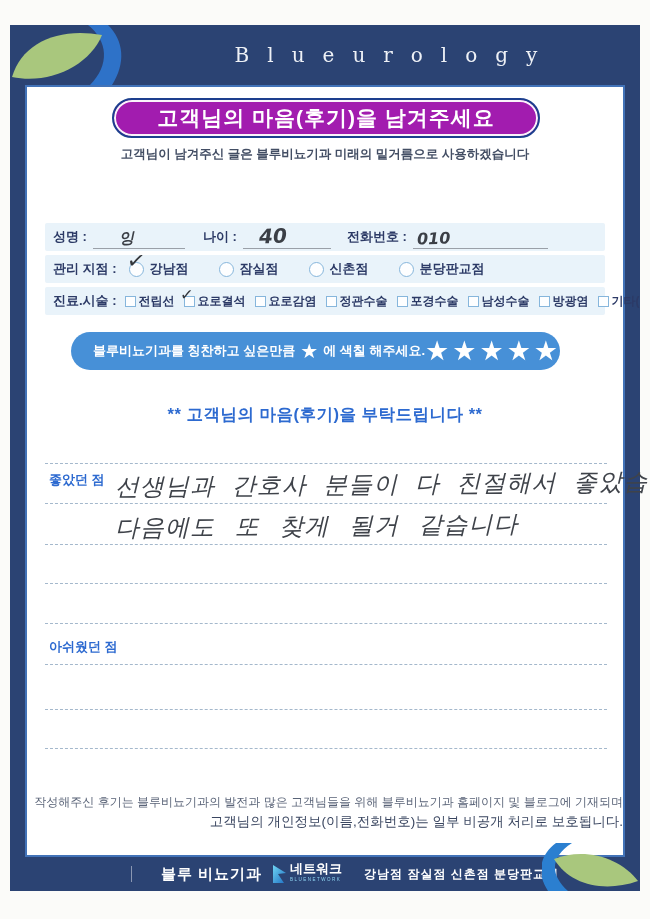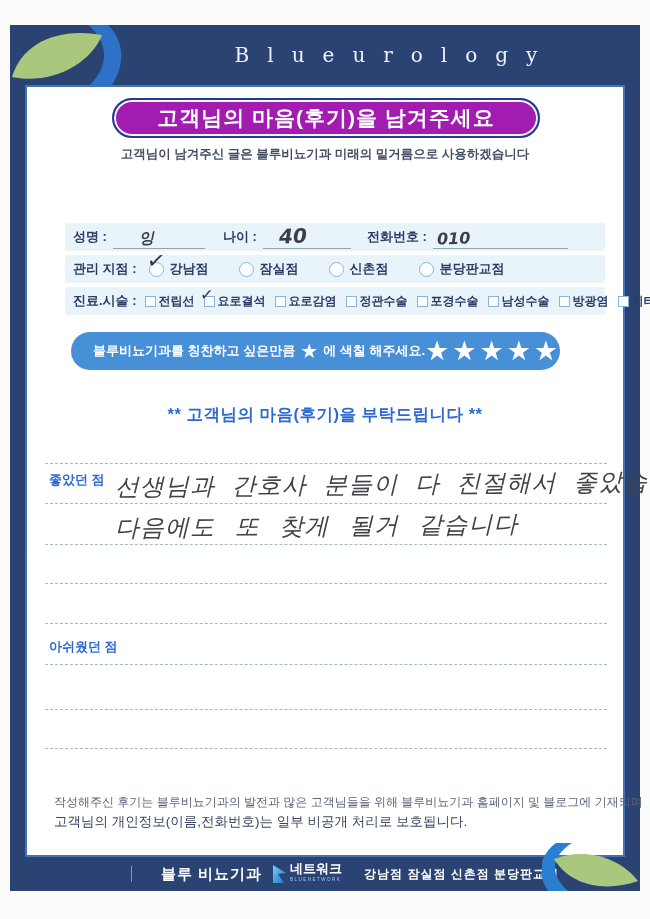--- a/index.html
+++ b/index.html
@@ -39,21 +39,21 @@
   .title-pill span{color:#fff;font-size:21px;font-weight:bold;letter-spacing:1px;}
   .intro{
     position:absolute;left:0;top:58px;width:100%;text-align:center;
     color:#434e64;font-size:12.5px;font-weight:bold;line-height:18px;
   }
   
   .form-section{position:absolute;left:18px;top:136px;width:560px;}
   .form-row{
     background:#e9f3fa;border-radius:2px;height:28px;margin-bottom:4px;
     display:flex;align-items:center;padding:0 8px;box-sizing:border-box;
-    color:#2c3a66;font-size:13px;font-weight:bold;white-space:nowrap;margin-left:20px;
+    color:#2c3a66;font-size:13px;font-weight:bold;white-space:nowrap;
   }
   .fl{color:#2c3a66;font-weight:bold;}
   .uline{
     border-bottom:1px solid #9aa0a8;display:inline-flex;align-items:flex-end;
     height:22px;margin-left:6px;
   }
   .hand{
     font-family:"DejaVu Sans",sans-serif;color:#3b3f46;
     transform:rotate(-2deg);font-style:italic;
   }
@@ -93,21 +93,21 @@
     position:absolute;left:18px;width:562px;height:0;
     border-top:1.5px dashed #a4b8cc;
   }
   .rev-label{position:absolute;left:22px;color:#2d6ad0;font-size:13px;font-weight:bold;}
   .hand-line{
     position:absolute;left:88px;color:#3f434a;font-size:24px;
     font-family:"DejaVu Sans",sans-serif;font-style:italic;
     transform:rotate(-0.6deg);white-space:nowrap;letter-spacing:1px;word-spacing:8px;
   }
   
-  .notice{position:absolute;left:0;top:706px;width:100%;text-align:left;line-height:19px;padding-left:27px;}
+  .notice{position:absolute;left:0;top:706px;width:100%;text-align:right;line-height:19px;}
   .notice .n1{color:#5a6478;font-size:12px;}
   .notice .n2{color:#3a4660;font-size:13.5px;font-weight:normal;}
   
   .bottom-bar{
     position:absolute;left:0;top:832px;width:100%;height:34px;
     display:flex;align-items:center;justify-content:center;
     padding-left:70px;box-sizing:border-box;color:#fff;
   }
   .bar-divider{
     position:absolute;left:121px;top:9px;width:1px;height:16px;

